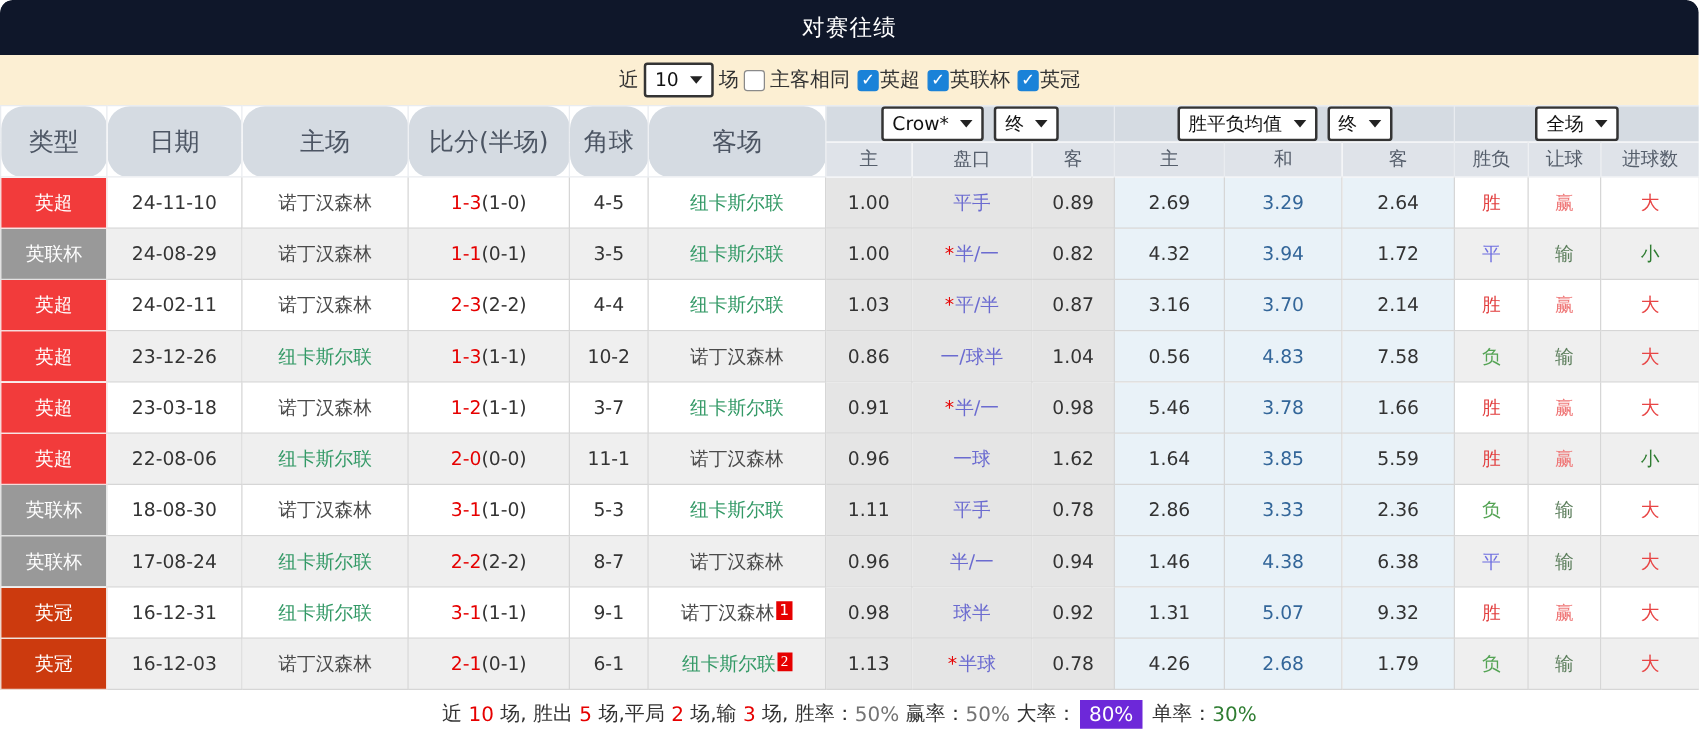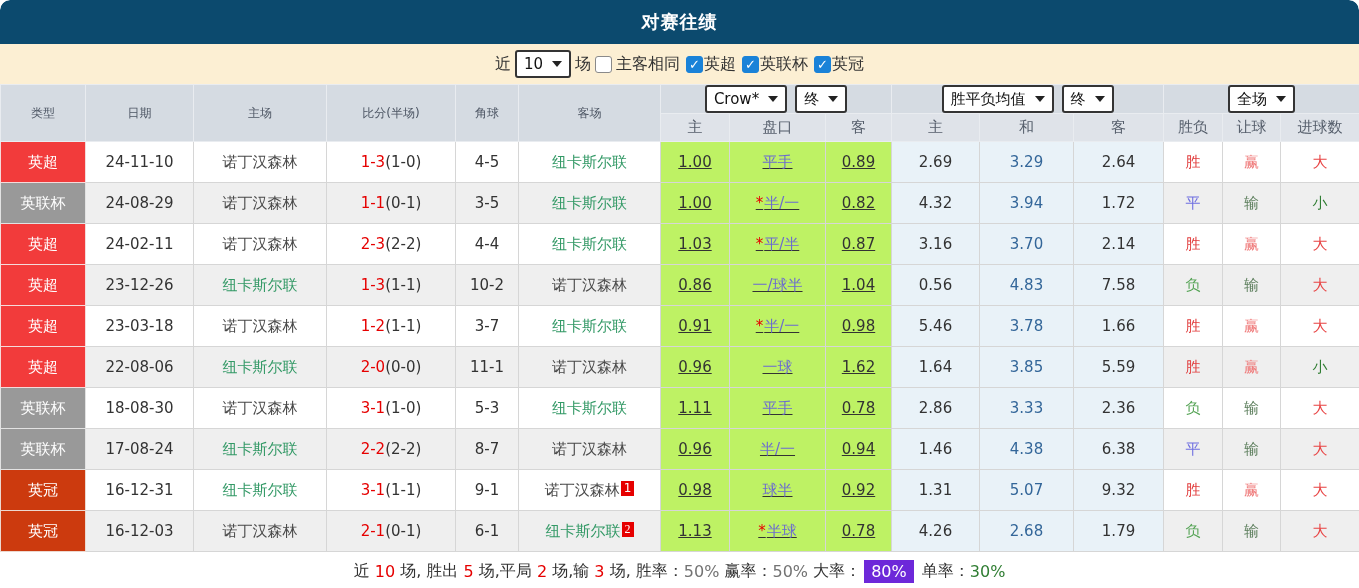--- a/index.html
+++ b/index.html
@@ -1,20 +1,20 @@
 <!DOCTYPE html>
 <html><head>
 <meta charset="utf-8">
 <style>
   html,body{margin:0;padding:0;background:#fff;}
   body{width:1359px;font-family:"DejaVu Sans","Liberation Sans",sans-serif;}
   .page{width:1359px;height:588px;overflow:hidden;border-radius:10px 10px 0 0;}
 
   
-  .titlebar{height:44px;background:#0c4a6e;color:#fff;font-size:18px;font-weight:bold;
+  .titlebar{height:44px;background:#0f172a;color:#fff;font-size:18px;font-weight:normal;
     display:flex;align-items:center;justify-content:center;border-radius:10px 10px 0 0;letter-spacing:1px;}
 
   
   .filterbar{height:40px;background:#fcefd3;display:flex;align-items:center;justify-content:center;
     font-size:16px;color:#333;}
   .filterbar .gap{margin:0 4px;}
   .select{display:inline-flex;align-items:center;gap:9px;background:#fff;border:2px solid #343434;
     border-radius:3px;padding:1px 7px;height:22px;font-size:15px;color:#111;cursor:pointer;}
   .caret{width:0;height:0;border-left:5px solid transparent;border-right:5px solid transparent;
     border-top:6px solid #222;display:inline-block;}
@@ -24,38 +24,38 @@
   .cb.on{background:#1a82d8;border-color:#1a82d8;color:#fff;font-weight:bold;}
   .lg{display:inline-flex;align-items:center;margin-left:6px;}
   .lg .cb{margin-right:1px;}
 
   
   table{border-collapse:collapse;table-layout:fixed;width:1359px;font-size:15px;}
   th,td{text-align:center;padding:0;overflow:hidden;}
   thead th{background:#d5dbe2;color:#4c5563;font-weight:normal;border:1px solid #e9ecf0;}
   thead tr.drops th{height:27px;}
   thead tr.subs th{height:27px;background:#dfe3e9;color:#555e6b;}
-  thead th.big{height:55px;font-size:12px;}
+  thead th.big{height:55px;font-size:20px;border-radius:18px;}
   thead{border-bottom:1px solid #c4cad2;}
   .dropwrap{display:flex;align-items:center;justify-content:center;gap:8px;}
 
   tbody td{height:40px;border:1px solid #d6d6d6;color:#333;}
   tr.odd td{background:#fff;}
   tr.even td{background:#efefef;}
   td.type{color:#fff;font-size:15px;}
   td.type.epl{background:#f23b3b;border-color:#f5dada;}
   td.type.cup{background:#999999;border-color:#e2e2e2;}
   td.type.champ{background:#cc3a0e;border-color:#ecd8cf;}
   td.team{color:#4a4a4a;cursor:pointer;}
   td.team.green{color:#339966;font-family:Liberation Serif, serif;}
   .ft{color:#e60000;}
   .ht{color:#333;text-align:right;}
   .sup{display:inline-block;background:#e60000;color:#fff;font-size:12px;line-height:15px;
     padding:0 3px;margin-left:1px;vertical-align:3px;}
-  tr.odd td.oddsc, tr.even td.oddsc{background:#bef264;text-decoration:underline;}
+  tr.odd td.oddsc, tr.even td.oddsc{background:#e5e5e5;}
   tr.odd td.avg,  tr.even td.avg {background:#e9f2f8;}
   .hc{color:#6b6bd0;}
   .star{color:#e60000;margin-right:1px;}
   td.avg.mid{color:#336699;}
   .c-win{color:#e13c3c;}
   .c-draw{color:#6f6fe0;}
   .c-lose{color:#54a354;}
   .c-hwin{color:#ef7777;}
   .c-hlose{color:#5d7f5d;}
   .c-over{color:#e84545;}

